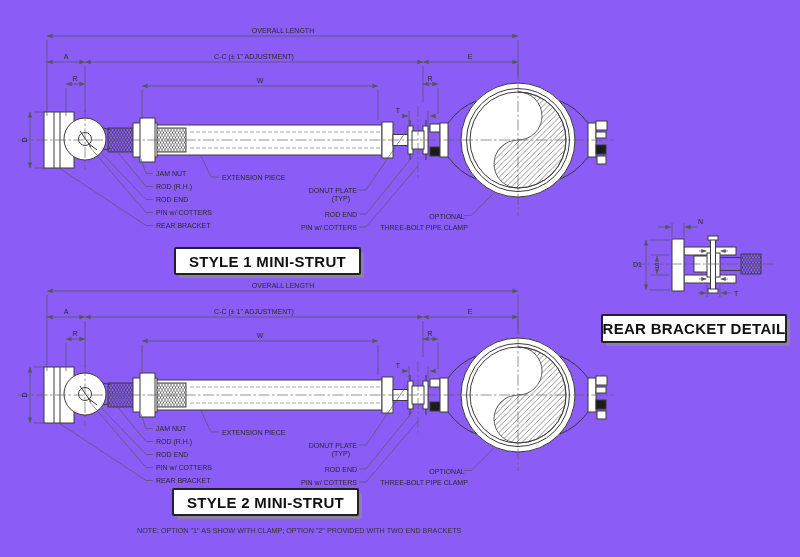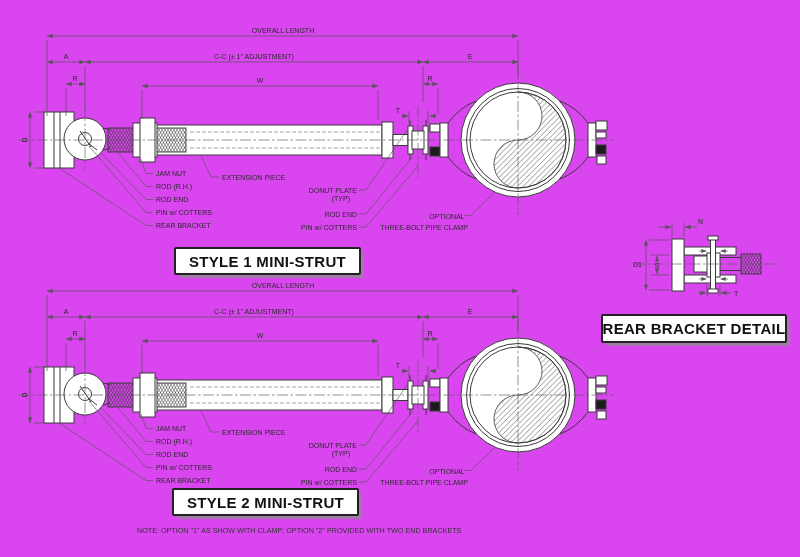--- a/index.html
+++ b/index.html
@@ -1,16 +1,16 @@
 <!DOCTYPE html>
 <html><head>
 <meta charset="utf-8">
 <style>
   html,body{margin:0;padding:0;background:#ffffff;}
-  #stage{position:relative;width:800px;height:557px;background:#d946ef;overflow:hidden;
+  #stage{position:relative;width:800px;height:557px;background:#8b5cf6;overflow:hidden;
          font-family:"Liberation Sans",sans-serif;}
   svg{display:block;}
   .geo{stroke:#3a3a3a;stroke-width:1;fill:none;}
   .geof{stroke:#3a3a3a;stroke-width:1;fill:#ffffff;}
   .geodk{stroke:#3a3a3a;stroke-width:1;fill:#1c1c1c;}
   .dim{stroke:#555555;stroke-width:0.7;fill:none;}
   .ldr{stroke:#555555;stroke-width:0.65;fill:none;}
   .cl{stroke:#5a5a5a;stroke-width:0.65;fill:none;stroke-dasharray:11 2.5 2.5 2.5;}
   .hid{stroke:#6a6a6a;stroke-width:0.6;fill:none;stroke-dasharray:4 2;}
   .lt{font:7px "Liberation Sans",sans-serif;fill:#2a2a2a;}

